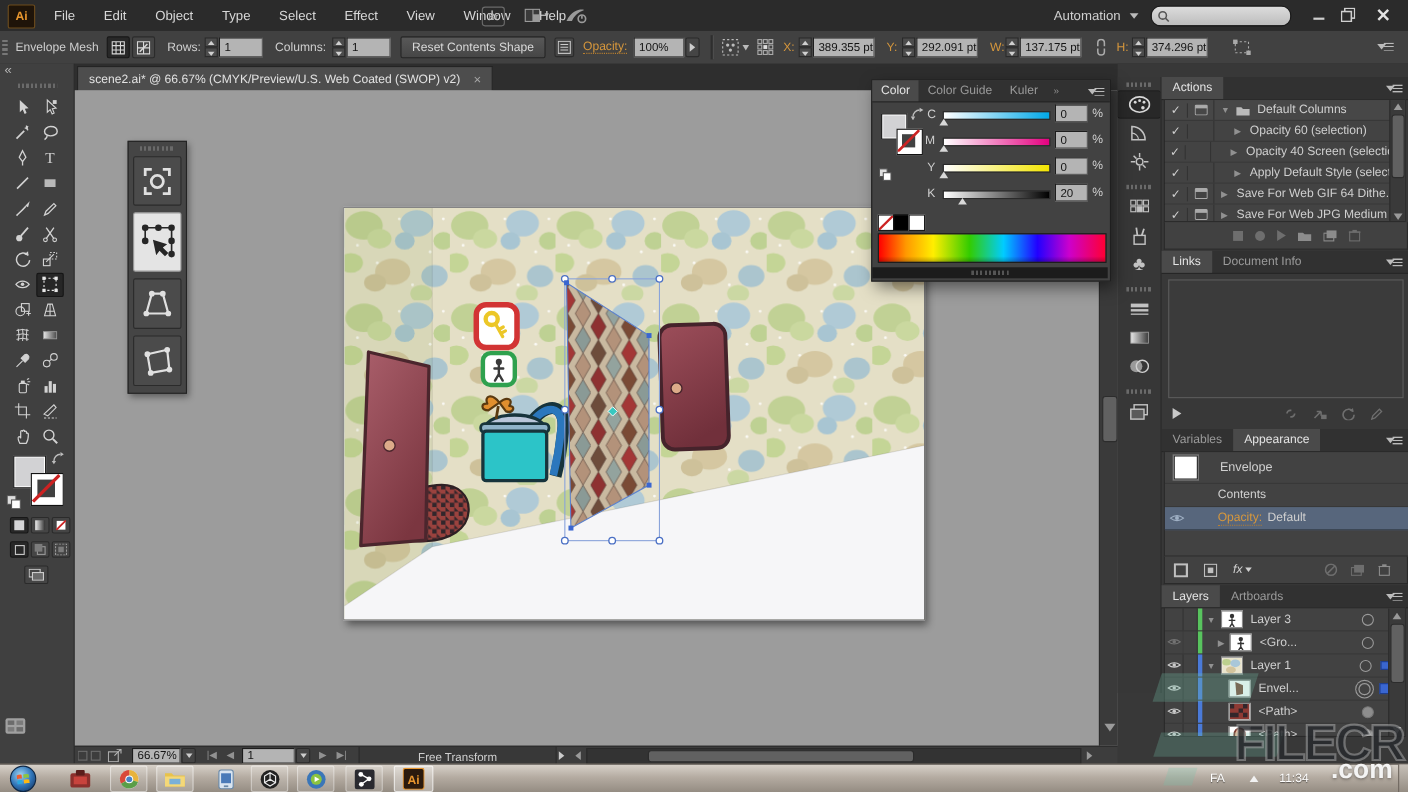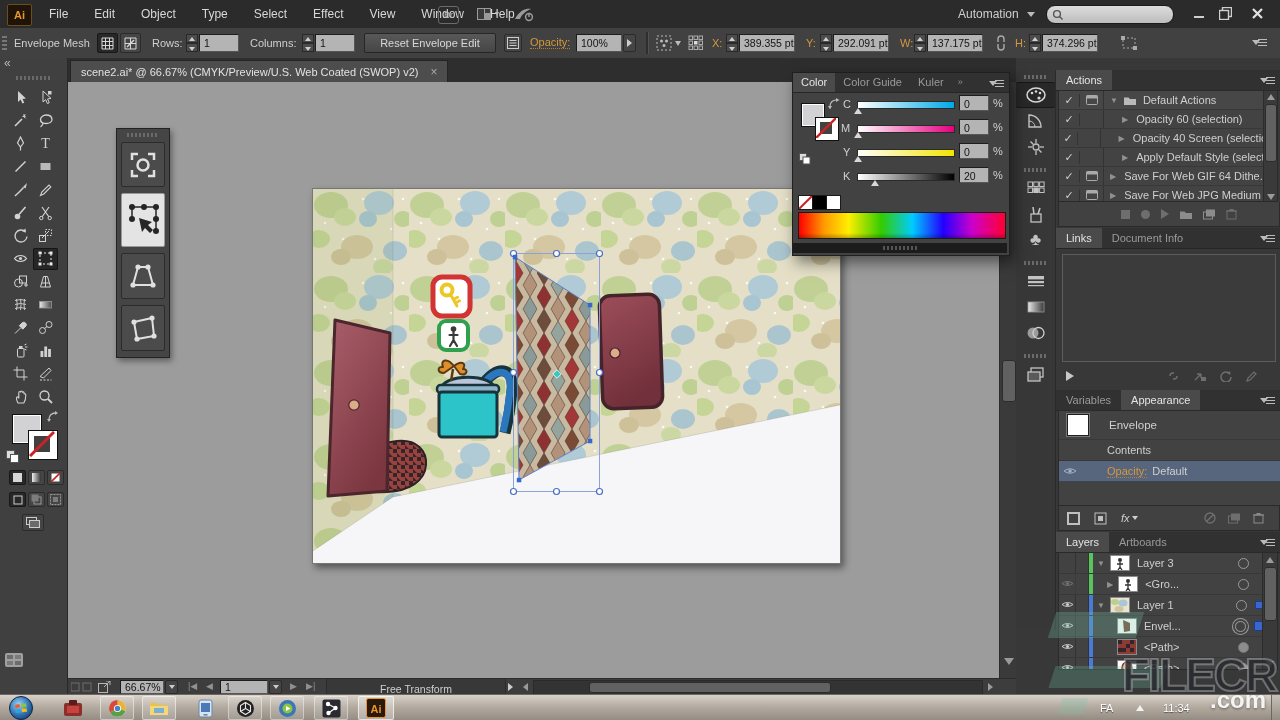--- a/index.html
+++ b/index.html
@@ -135,21 +135,21 @@
     <div class="abs txt" style="left:250px;top:0;line-height:30px;">Columns:</div>
     <div class="abs stepper" style="left:302px;top:6px;height:18px;">
         <div>
           <span class="tri up"></span>
         </div>
         <div>
           <span class="tri dn"></span>
         </div>
       </div>
     <div class="abs field" style="left:315px;top:6px;width:40px;height:18px;">1</div>
-    <div class="abs btn" style="left:364px;top:5px;width:132px;height:20px;line-height:18px;">Reset Envelope Edit</div>
+    <div class="abs btn" style="left:364px;top:5px;width:132px;height:20px;line-height:18px;">Reset Contents Shape</div>
     <div class="abs tbtn" style="left:504px;top:6px;width:18px;height:18px;">
       <svg width="12" height="12">
           <rect x="0.5" y="0.5" width="11" height="11" fill="none" stroke="#ccc"></rect>
           <path d="M2.5 3.5 h7 M2.5 6 h7 M2.5 8.5 h7" stroke="#ccc"></path>
         </svg>
     </div>
     <div class="abs txt orange u-dot" style="left:530px;top:8px;">Opacity:</div>
     <div class="abs field" style="left:576px;top:6px;width:46px;height:18px;">100%</div>
     <div class="abs tbtn" style="left:623px;top:6px;width:13px;height:18px;">
         <span style="width:0;height:0;border-top:4px solid transparent;border-bottom:4px solid transparent;border-left:5px solid #ccc;"></span>
@@ -785,21 +785,21 @@
         <div style="width:23px;border-right:1px solid #333;height:18px;display:flex;align-items:center;justify-content:center;">
             <svg width="12" height="10">
               <rect x="0.5" y="0.5" width="11" height="9" rx="1" fill="none" stroke="#aaa"></rect>
               <rect x="0.5" y="0.5" width="11" height="3" fill="#aaa"></rect>
             </svg>
           </div>
         <div class="txt dim" style="margin-left:6px;font-size:8px;">▼</div>
         <svg style="margin-left:5px;" width="14" height="11">
             <path d="M1 2.5 h4.5 l1.5 1.5 h6 v6 h-12 Z" fill="#b9b9b9"></path>
           </svg>
-        <span class="txt" style="margin-left:6px;">Default Actions</span>
+        <span class="txt" style="margin-left:6px;">Default Columns</span>
       </div>
       <div class="row-sep" style="height:18px;display:flex;align-items:center;background:#434343;">
         <div class="txt" style="width:20px;text-align:center;border-right:1px solid #333;">✓</div>
         <div style="width:23px;border-right:1px solid #333;height:18px;"></div>
         <div class="txt dim" style="margin-left:18px;font-size:8px;">▶</div>
         <span class="txt" style="margin-left:8px;">Opacity 60 (selection)</span>
       </div>
       <div class="row-sep" style="height:18px;display:flex;align-items:center;background:#434343;">
         <div class="txt" style="width:20px;text-align:center;border-right:1px solid #333;">✓</div>
         <div style="width:23px;border-right:1px solid #333;height:18px;"></div>

